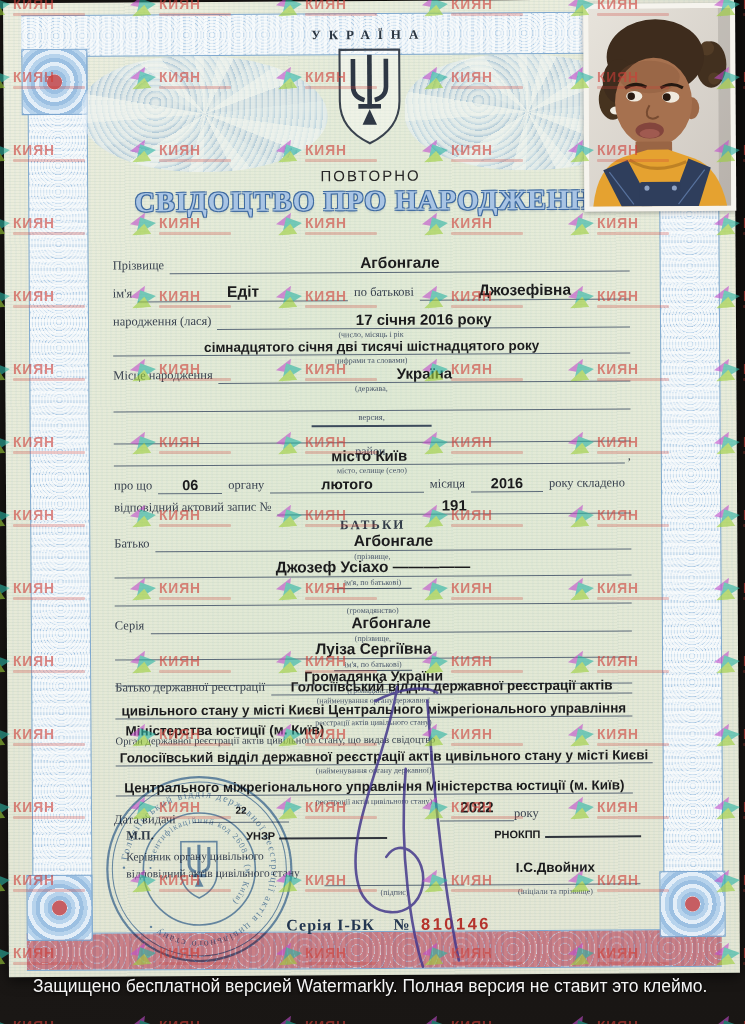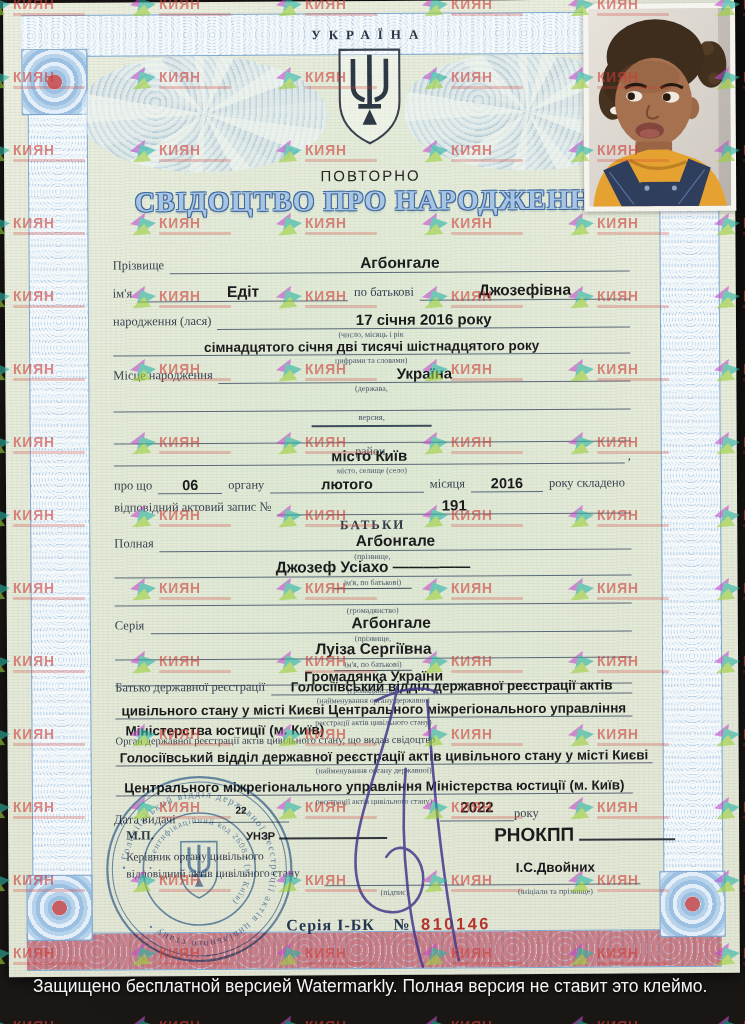--- a/index.html
+++ b/index.html
@@ -211,21 +211,21 @@
       <span class="seg val" style="flex:0 0 64px">2016</span>
       <span class="lbl" style="padding-left:6px">року складено</span>
     </div>
     <div class="row" style="top:494px;height:20px">
       <span class="lbl">відповідний актовий запис №</span>
       <span class="seg val" style="font-size:15px">191</span>
     </div>
 
     <div class="abs sect">БАТЬКИ</div>
     <div class="row" style="top:530px;height:20px">
-      <span class="lbl">Полная</span>
+      <span class="lbl">Батько</span>
       <span class="seg val" style="font-size:15.5px">Агбонгале</span>
     </div>
     <div class="abs sub" style="top:552px">(прізвище,</div>
     <div class="row" style="top:556px;height:20px">
       <span class="seg val" style="font-size:15.5px">Джозеф Усіахо —————</span>
     </div>
     <div class="abs sub" style="top:578px"><span class="sub-line">ім'я, по батькові)</span></div>
     <div class="row" style="top:590px;height:14px">
         <span class="seg"></span>
       </div>
@@ -274,21 +274,21 @@
       <span class="val" style="font-size:15px">2022</span>
     </div>
     <div class="abs lbl" style="left:506px;top:806px">року</div>
 
     <div class="abs serif" style="left:118px;top:826px;font-size:12.5px;font-weight:bold;color:#2f3a48">М.П.</div>
     <div class="abs" style="left:238px;top:824px">
       <span class="val" style="font-size:11px">УНЗР</span>
       <span class="dash" style="width:108px"></span>
     </div>
     <div class="abs" style="left:486px;top:824px">
-      <span class="val" style="font-size:19px">РНОКПП</span>
+      <span class="val" style="font-size:11px">РНОКПП</span>
       <span class="dash" style="width:96px"></span>
     </div>
     <div class="abs serif" style="left:118px;top:846px;font-size:11.5px;color:#3a4350;line-height:1.45">
       <div>Керівник органу цивільного</div>
       <div>відповідний актів цивільного стану</div>
     </div>
     <div class="abs" style="left:316px;width:140px;top:862px;height:22px;border-bottom:1px solid rgba(68,84,104,.85)"></div>
     <div class="abs sub" style="left:316px;width:140px;top:888px">(підпис)</div>
     <div class="abs" style="left:462px;width:170px;top:858px;height:26px;border-bottom:1px solid rgba(68,84,104,.85);text-align:center">
       <span class="val" style="font-size:13.5px">І.С.Двойних</span>

